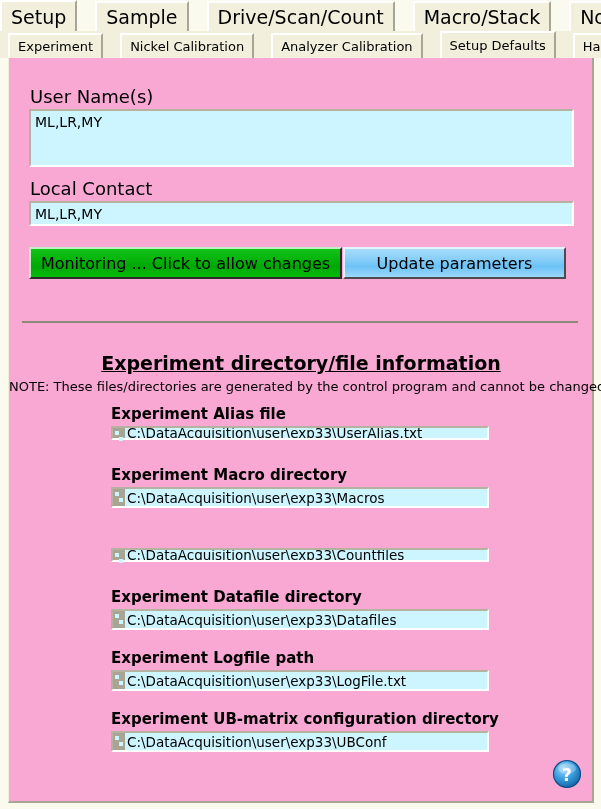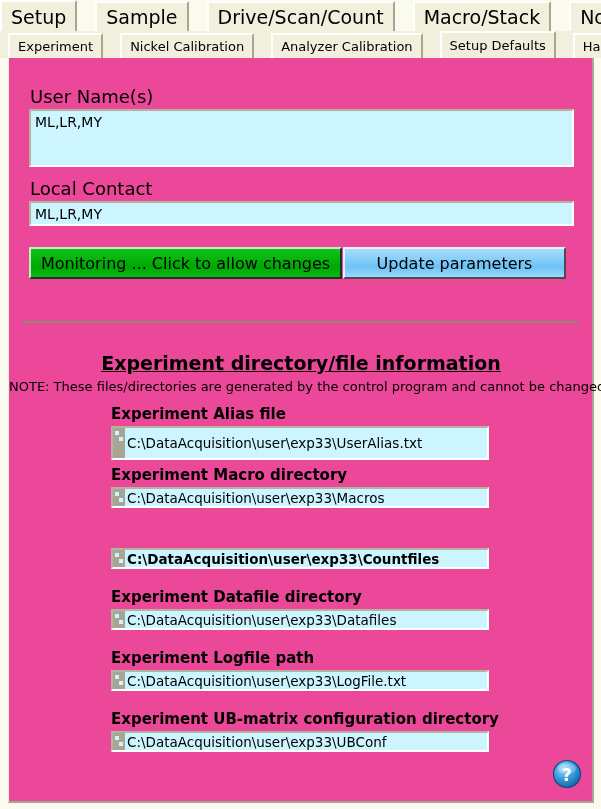--- a/index.html
+++ b/index.html
@@ -104,21 +104,21 @@
     box-sizing: border-box;
   }
 
   
   .page-panel {
     position: absolute;
     left: 8px;
     top: 58px;
     width: 586px;
     height: 745px;
-    background: #ec4899;
+    background: #f9a8d4;
     border-right: 2px solid #a9a595;
     border-bottom: 2px solid #a9a595;
     border-left: 1px solid #f1eedb;
     box-sizing: border-box;
   }
 
   
   .field-label {
     position: absolute;
     font-size: 18px;
@@ -319,32 +319,32 @@
     <div class="btn btn-blue" style="left:334px; top:189px; width:223px; height:32px;">
       <span>Update parameters</span>
     </div>
 
     <div class="divider" style="left:13px; top:263px; width:556px;"></div>
 
     <div class="section-heading" style="left:0px; top:294px; width:584px;">Experiment directory/file information</div>
     <div class="section-note" style="left:0px; top:321px; width:584px;">NOTE: These files/directories are generated by the control program and cannot be changed.</div>
 
     <div class="field-label-sm" style="left:102px; top:347px;">Experiment Alias file</div>
-    <div class="pathbox" style="left:102px; top:368px; width:378px; height:34px;">
+    <div class="pathbox" style="left:102px; top:368px; width:378px; height:14px;">
       <div class="path-icon"></div>
       <div class="path-value">C:\DataAcquisition\user\exp33\UserAlias.txt</div>
     </div>
 
     <div class="field-label-sm" style="left:102px; top:408px;">Experiment Macro directory</div>
     <div class="pathbox" style="left:102px; top:429px; width:378px; height:21px;">
       <div class="path-icon"></div>
       <div class="path-value">C:\DataAcquisition\user\exp33\Macros</div>
     </div>
 
-    <div class="pathbox" style="left:102px; top:490px; width:378px; height:21px;font-weight:bold;">
+    <div class="pathbox" style="left:102px; top:490px; width:378px; height:14px;">
       <div class="path-icon"></div>
       <div class="path-value">C:\DataAcquisition\user\exp33\Countfiles</div>
     </div>
 
     <div class="field-label-sm" style="left:102px; top:530px;">Experiment Datafile directory</div>
     <div class="pathbox" style="left:102px; top:551px; width:378px; height:21px;">
       <div class="path-icon"></div>
       <div class="path-value">C:\DataAcquisition\user\exp33\Datafiles</div>
     </div>
 

